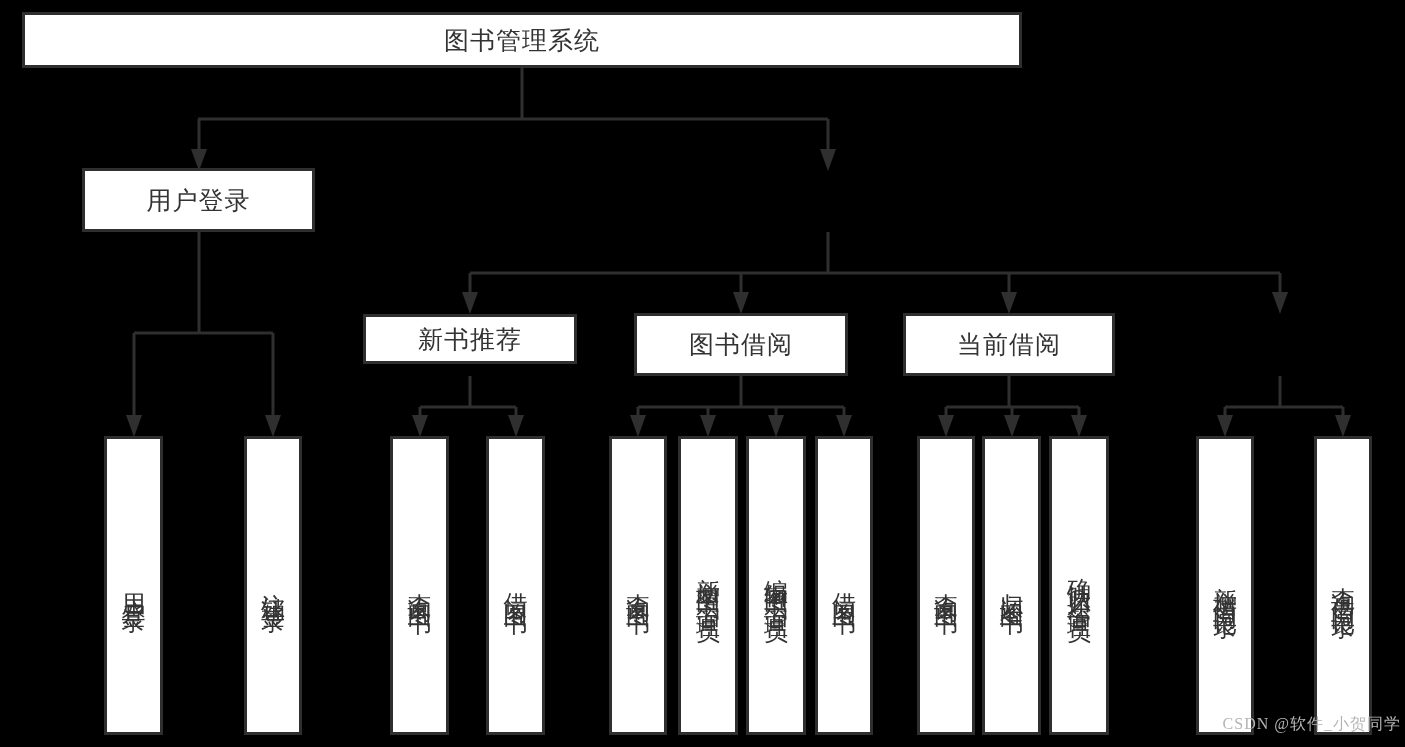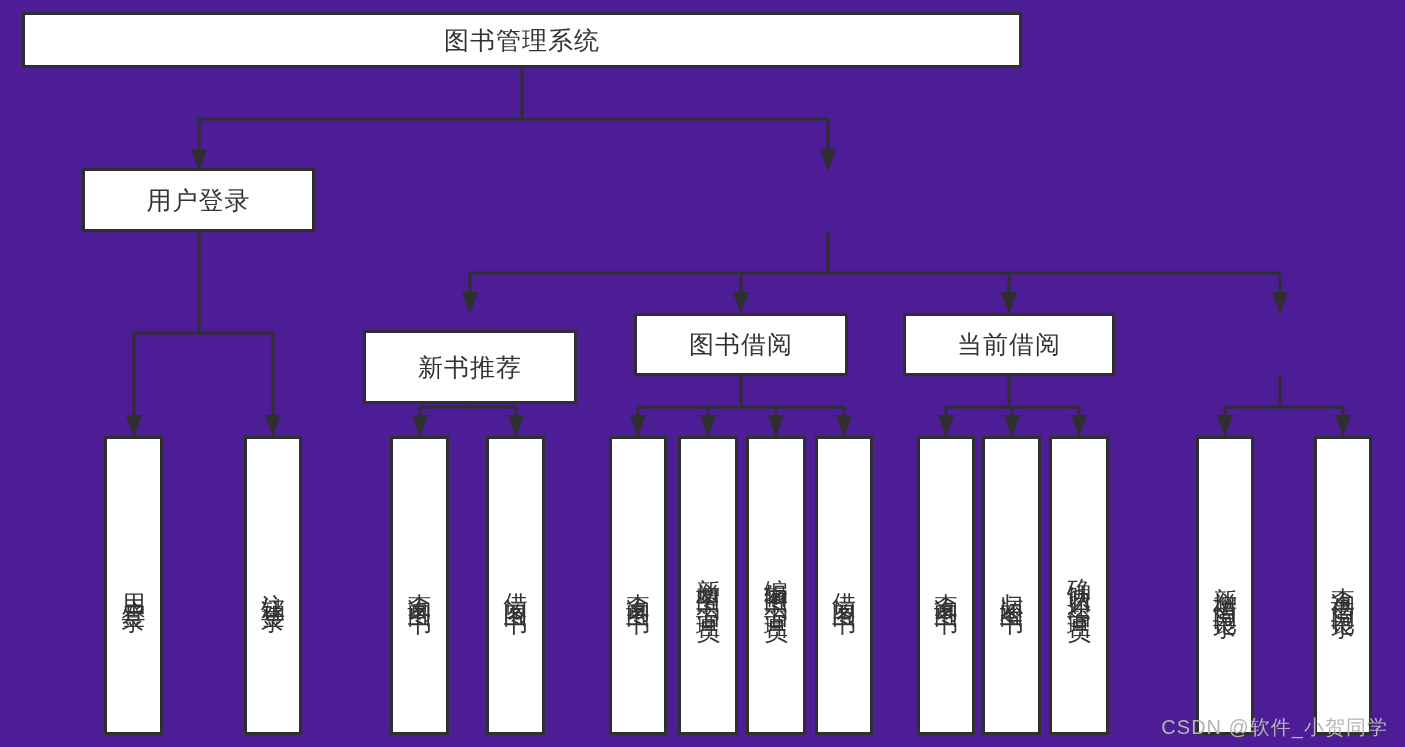--- a/index.html
+++ b/index.html
@@ -1,21 +1,21 @@
 <!DOCTYPE html>
 <html><head>
 <meta charset="utf-8">
 <style>
   html,body { margin:0; padding:0; background:#fff; }
   .stage {
     position:relative;
     width:1405px;
     height:747px;
-    background:#4c1d95;
-    font-family:Liberation Sans, sans-serif;
+    background:#000000;
+    font-family:Liberation Serif, serif;
     overflow:hidden;
   }
   .connectors {
     position:absolute;
     left:0; top:0;
     width:1405px; height:747px;
   }
   .node {
     position:absolute;
     box-sizing:border-box;
@@ -34,22 +34,22 @@
   .vbox {
     writing-mode:vertical-rl;
     text-orientation:upright;
     font-size:24px;
     letter-spacing:6px;
     line-height:1;
   }
   .watermark {
     position:absolute;
     top:714px;
-    right:17px;
-    font-size:20px;
+    right:4px;
+    font-size:16px;
     color:#b4b4b4;
     letter-spacing:1px;
     white-space:nowrap;
   }
 </style>
 </head>
 <body>
 
 <div class="stage">
 
@@ -90,21 +90,21 @@
       <polygon points="1071,415 1087,415 1079,437"></polygon>
       <polygon points="1217,415 1233,415 1225,437"></polygon>
       <polygon points="1335,415 1351,415 1343,437"></polygon>
     </g>
   </svg>
 
   <div class="node hbox" style="left:22px;top:12px;width:1000px;height:56px">图书管理系统</div>
 
   <div class="node hbox" style="left:82px;top:168px;width:233px;height:64px">用户登录</div>
 
-  <div class="node hbox" style="left:363px;top:330px;width:214px;height:74px">新书推荐</div>
+  <div class="node hbox" style="left:363px;top:314px;width:214px;height:50px">新书推荐</div>
   <div class="node hbox" style="left:903px;top:313px;width:212px;height:63px">当前借阅</div>
   <div class="node hbox" style="left:634px;top:313px;width:214px;height:63px">图书借阅</div>
 
   <div class="node vbox" style="left:104px;top:436px;width:59px;height:299px">用户登录</div>
   <div class="node vbox" style="left:244px;top:436px;width:58px;height:299px">注销登录</div>
 
   <div class="node vbox" style="left:390px;top:436px;width:59px;height:299px">查询图书</div>
   <div class="node vbox" style="left:486px;top:436px;width:59px;height:299px">借阅图书</div>
 
   <div class="node vbox" style="left:609px;top:436px;width:58px;height:299px">查询图书</div>

